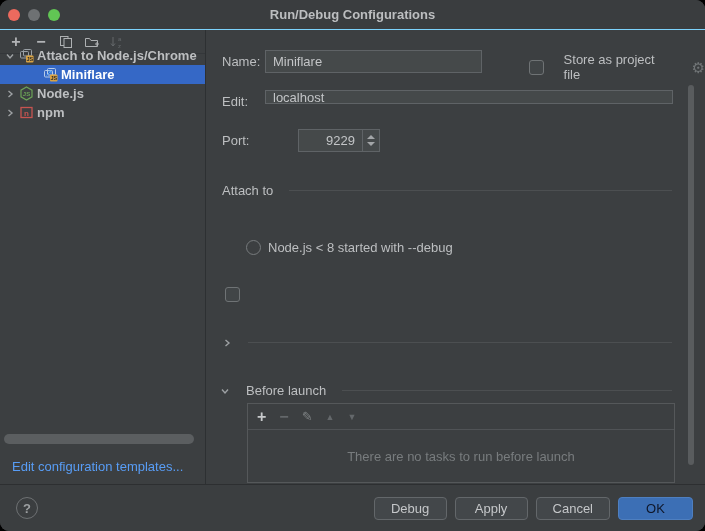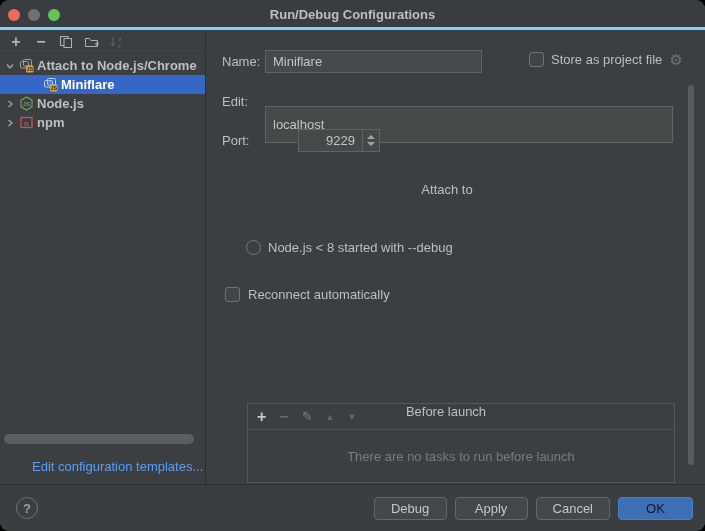--- a/index.html
+++ b/index.html
@@ -4,64 +4,64 @@
 <style>
   * { box-sizing: border-box; margin: 0; padding: 0; }
   html,body { width:705px; height:531px; background:#000; }
   .window {
     position:relative; width:705px; height:531px;
     background:#3c3f41; border-radius:9px; overflow:hidden;
     font-family:"Liberation Sans", sans-serif; font-size:13px; color:#bdbfc1;
   }
   
   .titlebar { position:absolute; top:0; left:0; right:0; height:30px;
-    background:#3a3d3f; border-bottom:3px solid #7dd3fc; }
+    background:#3a3d3f; border-bottom:1px solid #7dd3fc; }
   .traffic { position:absolute; top:9px; left:8px; display:flex; gap:8px; }
   .tl { width:12px; height:12px; border-radius:50%; }
   .tl.red { background:#ec6a5e; } .tl.gray { background:#6e7173; } .tl.green { background:#61c554; }
   .win-title { position:absolute; left:0; right:0; top:0; height:29px; line-height:29px;
     text-align:center; font-weight:bold; color:#bcbec0; }
   
   .sidebar { position:absolute; left:0; top:30px; width:206px; bottom:47px;
     border-right:1px solid #2d3032; background:#3c3f41; overflow:hidden; }
   .sb-toolbar { position:absolute; top:0; left:0; right:0; height:24px;
     display:flex; align-items:center; padding-left:8px; gap:9px;
     border-bottom:1px solid #34373a; }
   .tb-ic { width:16px; height:16px; display:flex; align-items:center; justify-content:center; }
   .glyph-lite { color:#b2b4b6; font-size:16px; font-weight:bold; line-height:14px; }
-  .tree { position:absolute; top:26px; left:0; right:0; }
+  .tree { position:absolute; top:16px; left:0; right:0; }
   .tree-row { height:19px; display:flex; align-items:center; gap:3px;
     font-weight:bold; white-space:nowrap; overflow:hidden; }
   .tree-row .chev { width:12px; display:flex; justify-content:center; flex:0 0 12px; }
   .tree-row.root { padding-left:4px; }
   .tree-row.child { padding-left:43px; }
   .tree-row.selected { background:#3568c6; color:#ffffff; }
   .tree-ic { width:15px; height:15px; flex:0 0 15px; }
   .hscroll { position:absolute; left:4px; top:404px; width:190px; height:10px;
     border-radius:5px; background:#5b5e60; }
-  .tpl-link { position:absolute; left:12px; top:429px; color:#589df6; cursor:pointer;margin-left:20px; }
+  .tpl-link { position:absolute; left:12px; top:429px; color:#589df6; cursor:pointer; }
   
   .main { position:absolute; left:207px; top:30px; right:0; bottom:47px; overflow:hidden; }
   .lbl { position:absolute; color:#bdbfc1; }
   .fld { background:#45494a; border:1px solid #5f6366; color:#c3c5c7;
     font-family:"Liberation Sans", sans-serif; font-size:13px; padding:0 7px; outline:none; }
   #name-field { position:absolute; left:58px; top:20px; width:217px; height:23px; }
-  #host-field { position:absolute; left:58px; top:76px; width:408px; height:37px; }
-  .store-wrap { position:absolute; left:322px; top:22px; display:flex; align-items:center; gap:7px; }
+  #host-field { position:absolute; left:58px; top:60px; width:408px; height:14px; }
+  .store-wrap { position:absolute; left:322px; top:22px; display:flex; align-items:center; gap:20px; }
   .checkbox { width:15px; height:15px; border:1px solid #6f7375; border-radius:3px; background:#414547; }
   .gear { color:#707476; font-size:15px; line-height:15px; }
   .port-wrap { position:absolute; left:58px; top:99px; display:flex; }
   #port-field { width:65px; height:23px; text-align:right;margin-left:33px; }
   .stepper { width:17px; height:23px; border:1px solid #5f6366; border-left:none;
     background:#45494a; display:flex; flex-direction:column; align-items:center; justify-content:center; gap:3px; }
   .tri-up { width:0; height:0; border-left:4px solid transparent; border-right:4px solid transparent;
     border-bottom:4px solid #a3a6a8; }
   .tri-dn { width:0; height:0; border-left:4px solid transparent; border-right:4px solid transparent;
     border-top:4px solid #a3a6a8; }
-  .sec-header { position:absolute; right:33px; display:flex; align-items:center; gap:22px; height:17px;flex-direction:column; }
+  .sec-header { position:absolute; right:33px; display:flex; align-items:center; gap:16px; height:17px; }
   .sec-line { flex:1; height:1px; background:#4c4f51; }
   .radio-row { position:absolute; left:39px; display:flex; align-items:center; gap:7px; height:18px; }
   .radio { width:15px; height:15px; border-radius:50%; border:1px solid #777b7d; position:relative; }
   .radio.sel { border-color:#8e9294; }
   .radio.sel::after { content:""; position:absolute; left:4px; top:4px; width:5px; height:5px;
     border-radius:50%; background:#aaaeb0; }
   .check-row { position:absolute; left:18px; display:flex; align-items:center; gap:8px; height:18px; }
   .bl-panel { position:absolute; left:40px; top:373px; width:428px; height:80px;
     border:1px solid #55585a; }
   .bl-toolbar { height:26px; border-bottom:1px solid #505florida; border-bottom:1px solid #505356;
@@ -213,21 +213,20 @@
       <span class="sec-line"></span>
     </div>
 
     <div class="radio-row" style="top:208px;">
       <span class="radio"></span>
       <span>Node.js &lt; 8 started with --debug</span>
     </div>
 
     <div class="check-row" style="top:255px;">
       <span class="checkbox"></span>
-      <span>Reconnect automatically</span>
     </div>
 
     <div class="sec-header" style="left:15px; top:304px;">
       <svg width="10" height="10" viewBox="0 0 10 10">
           <path d="M3.5 2 L7 5 L3.5 8" fill="none" stroke="#9da0a3" stroke-width="1.4"></path>
         </svg>
       <span class="sec-line"></span>
     </div>
 
     <div class="sec-header" style="left:13px; top:352px;">

